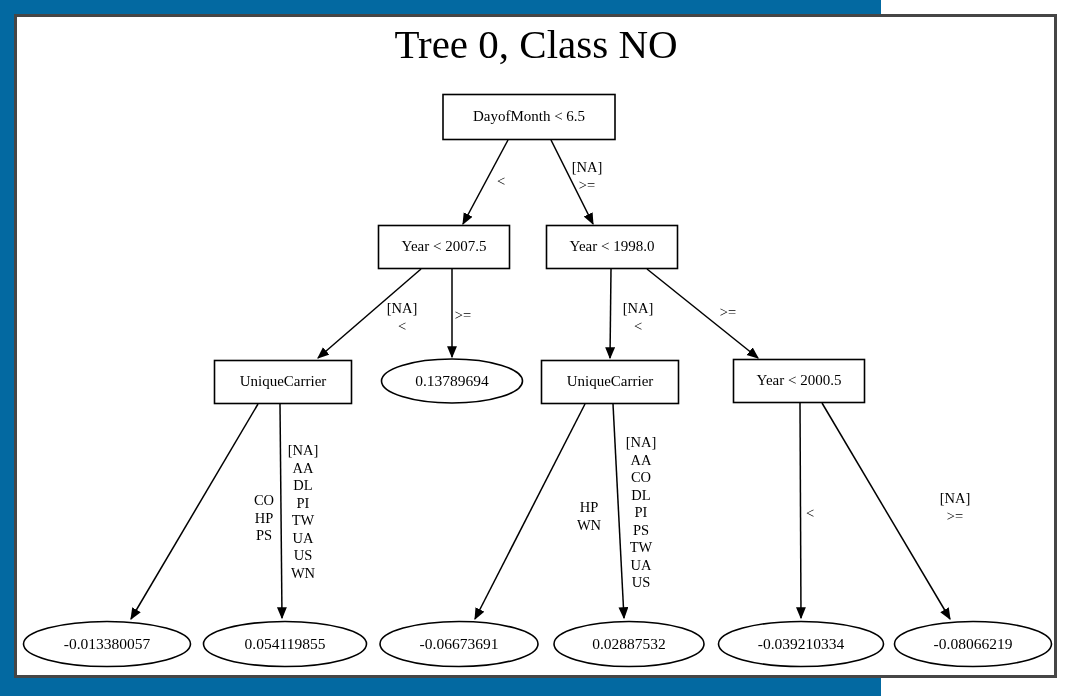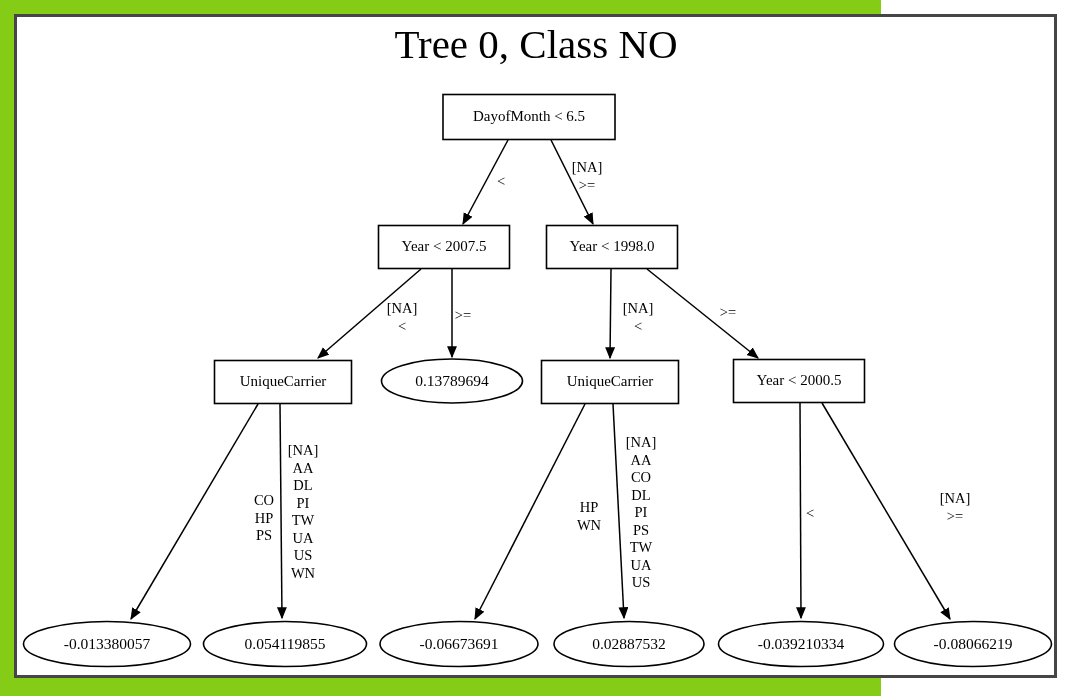--- a/index.html
+++ b/index.html
@@ -10,21 +10,21 @@
   body {
     width: 1073px;
     height: 696px;
     font-family: "Liberation Serif", "DejaVu Serif", serif;
     overflow: hidden;
   }
   #canvas {
     position: relative;
     width: 881px;
     height: 696px;
-    background: #84cc16;
+    background: #0369a1;
   }
   .frame {
     position: absolute;
     left: 14px;
     top: 14px;
     width: 1043px;
     height: 664px;
     border: 3px solid #464646;
     box-sizing: border-box;
     background: #ffffff;

